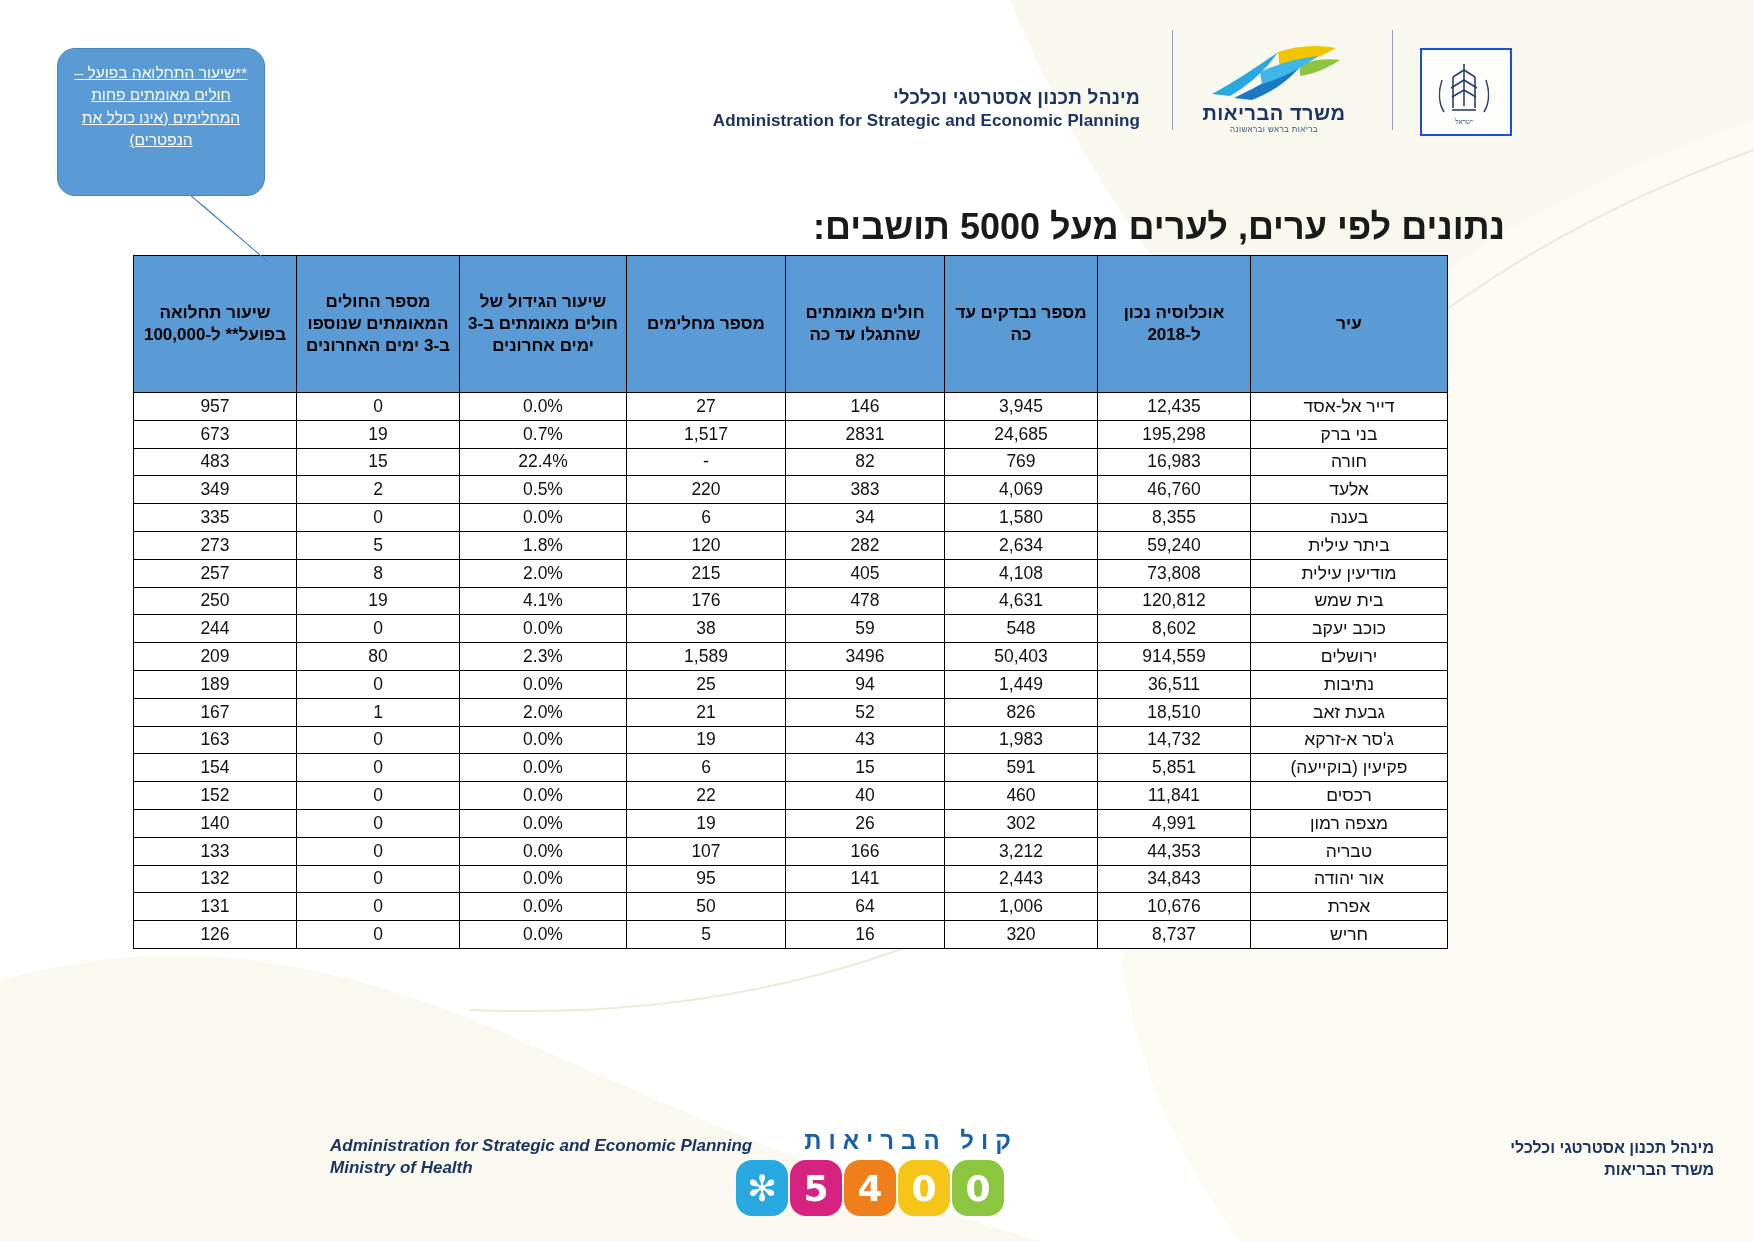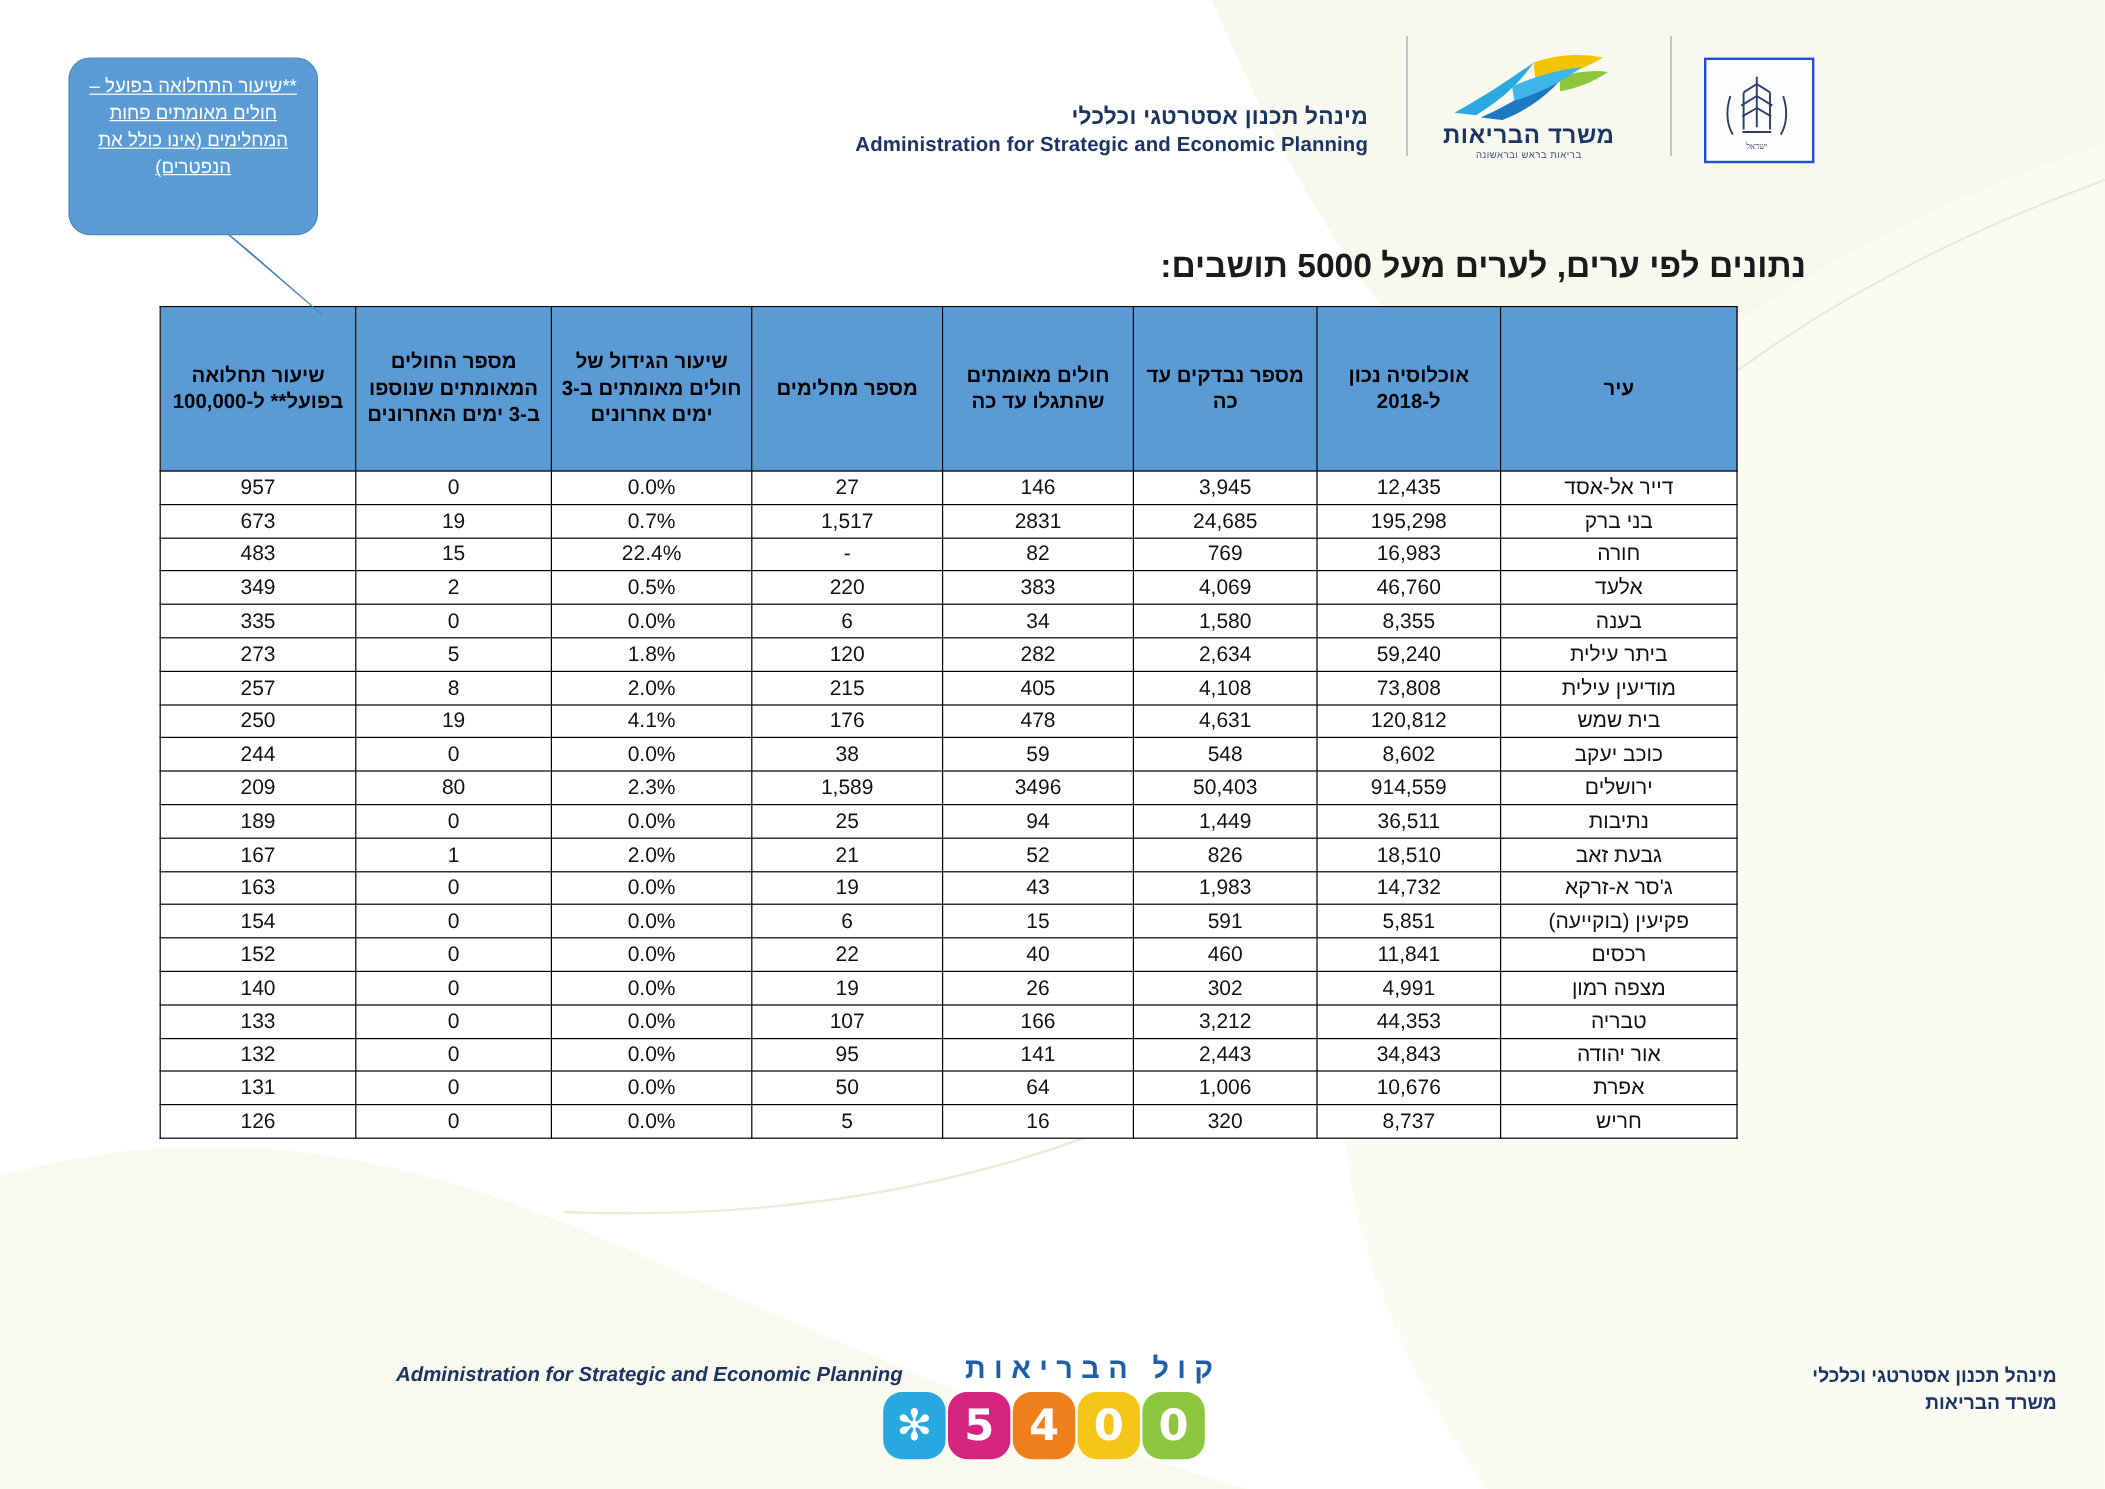--- a/index.html
+++ b/index.html
@@ -145,21 +145,21 @@
   }
 
   
   .slide-title {
     position: absolute;
     top: 206px;
     left: 0;
     width: 1505px;
     text-align: right;
     direction: rtl;
-    font-size: 28px;
+    font-size: 36px;
     font-weight: bold;
     color: #1a1a1a;
     z-index: 4;
   }
 
   
   .table-wrap {
     position: absolute;
     top: 255px;
     left: 133px;
@@ -559,20 +559,21 @@
 </div>
 
 <div class="footer">
   <div class="foot-he">
     <div>מינהל תכנון אסטרטגי וכלכלי</div>
     <div>משרד הבריאות</div>
   </div>
 
   <div class="foot-en">
     <div>Administration for Strategic and Economic Planning</div>
+    <div>Ministry of Health</div>
   </div>
 
   <div class="kol-logo">
     <div class="kol-word">קול הבריאות</div>
     <div class="kol-digits" id="kol-digits">
         <div class="kdig" style="background: rgb(39, 168, 224);">✻</div>
         <div class="kdig" style="background: rgb(214, 35, 127);">5</div>
         <div class="kdig" style="background: rgb(239, 127, 26);">4</div>
         <div class="kdig" style="background: rgb(245, 197, 24);">0</div>
         <div class="kdig" style="background: rgb(140, 198, 63);">0</div>

